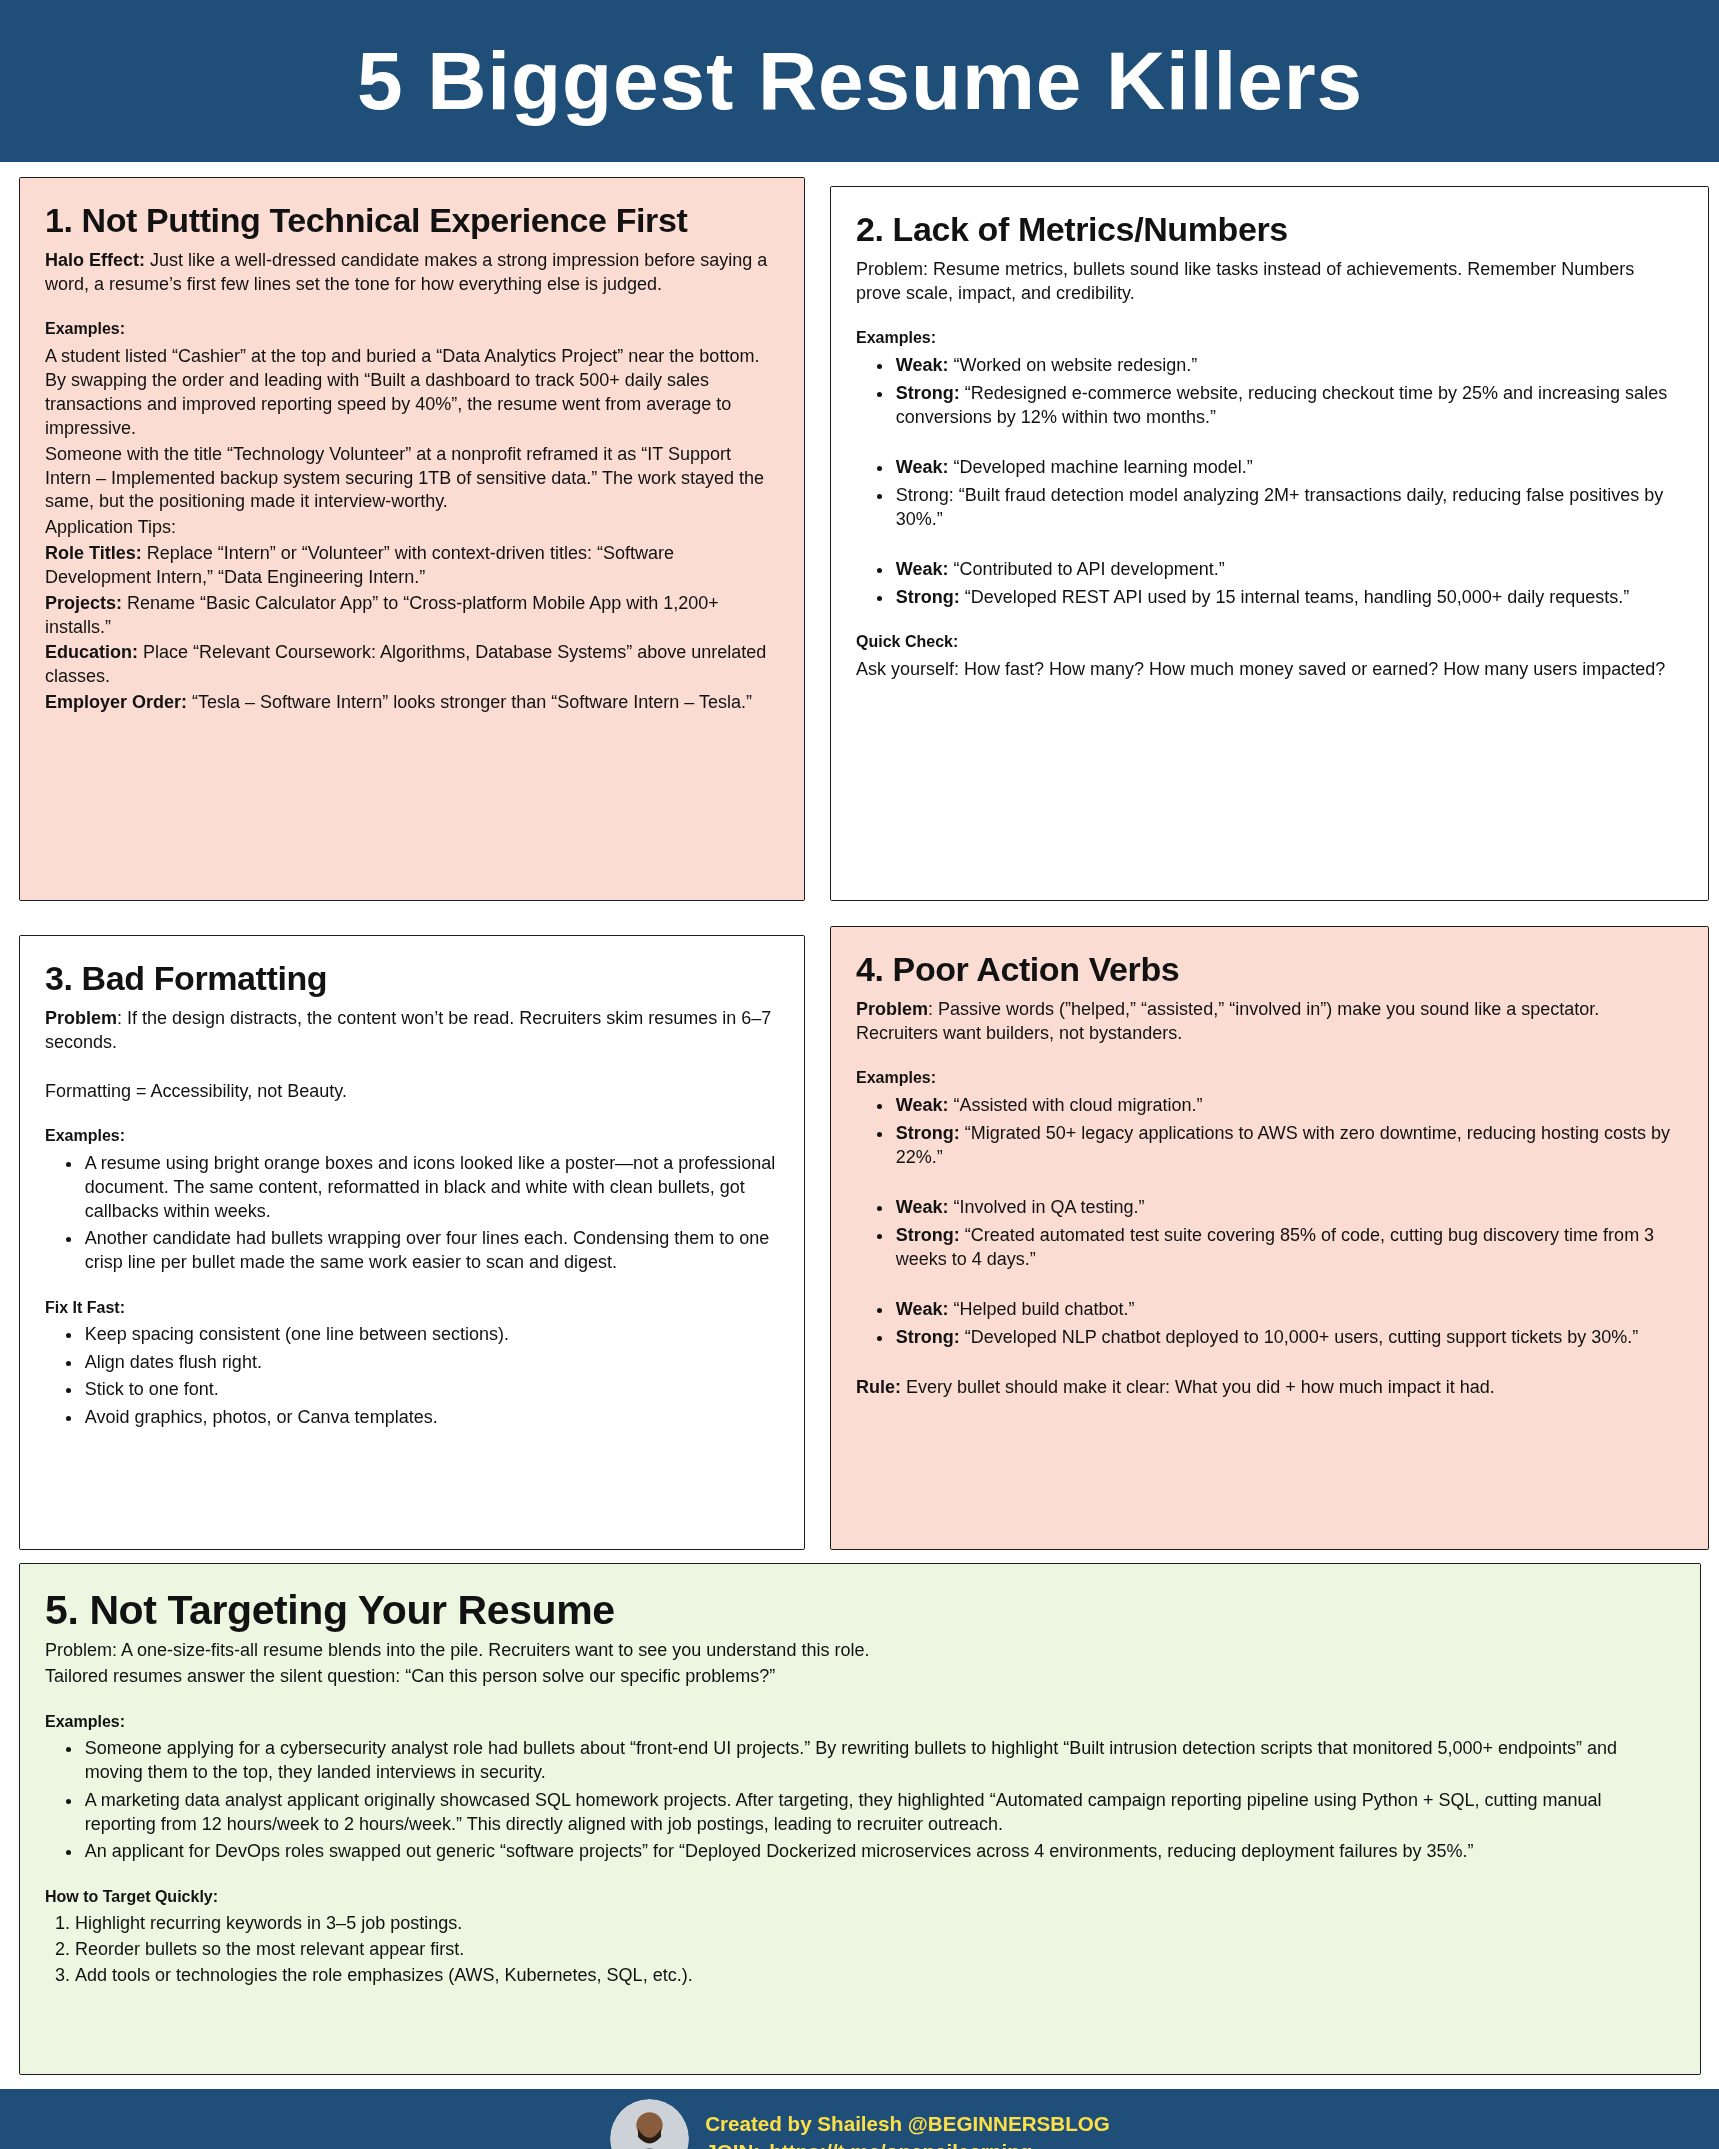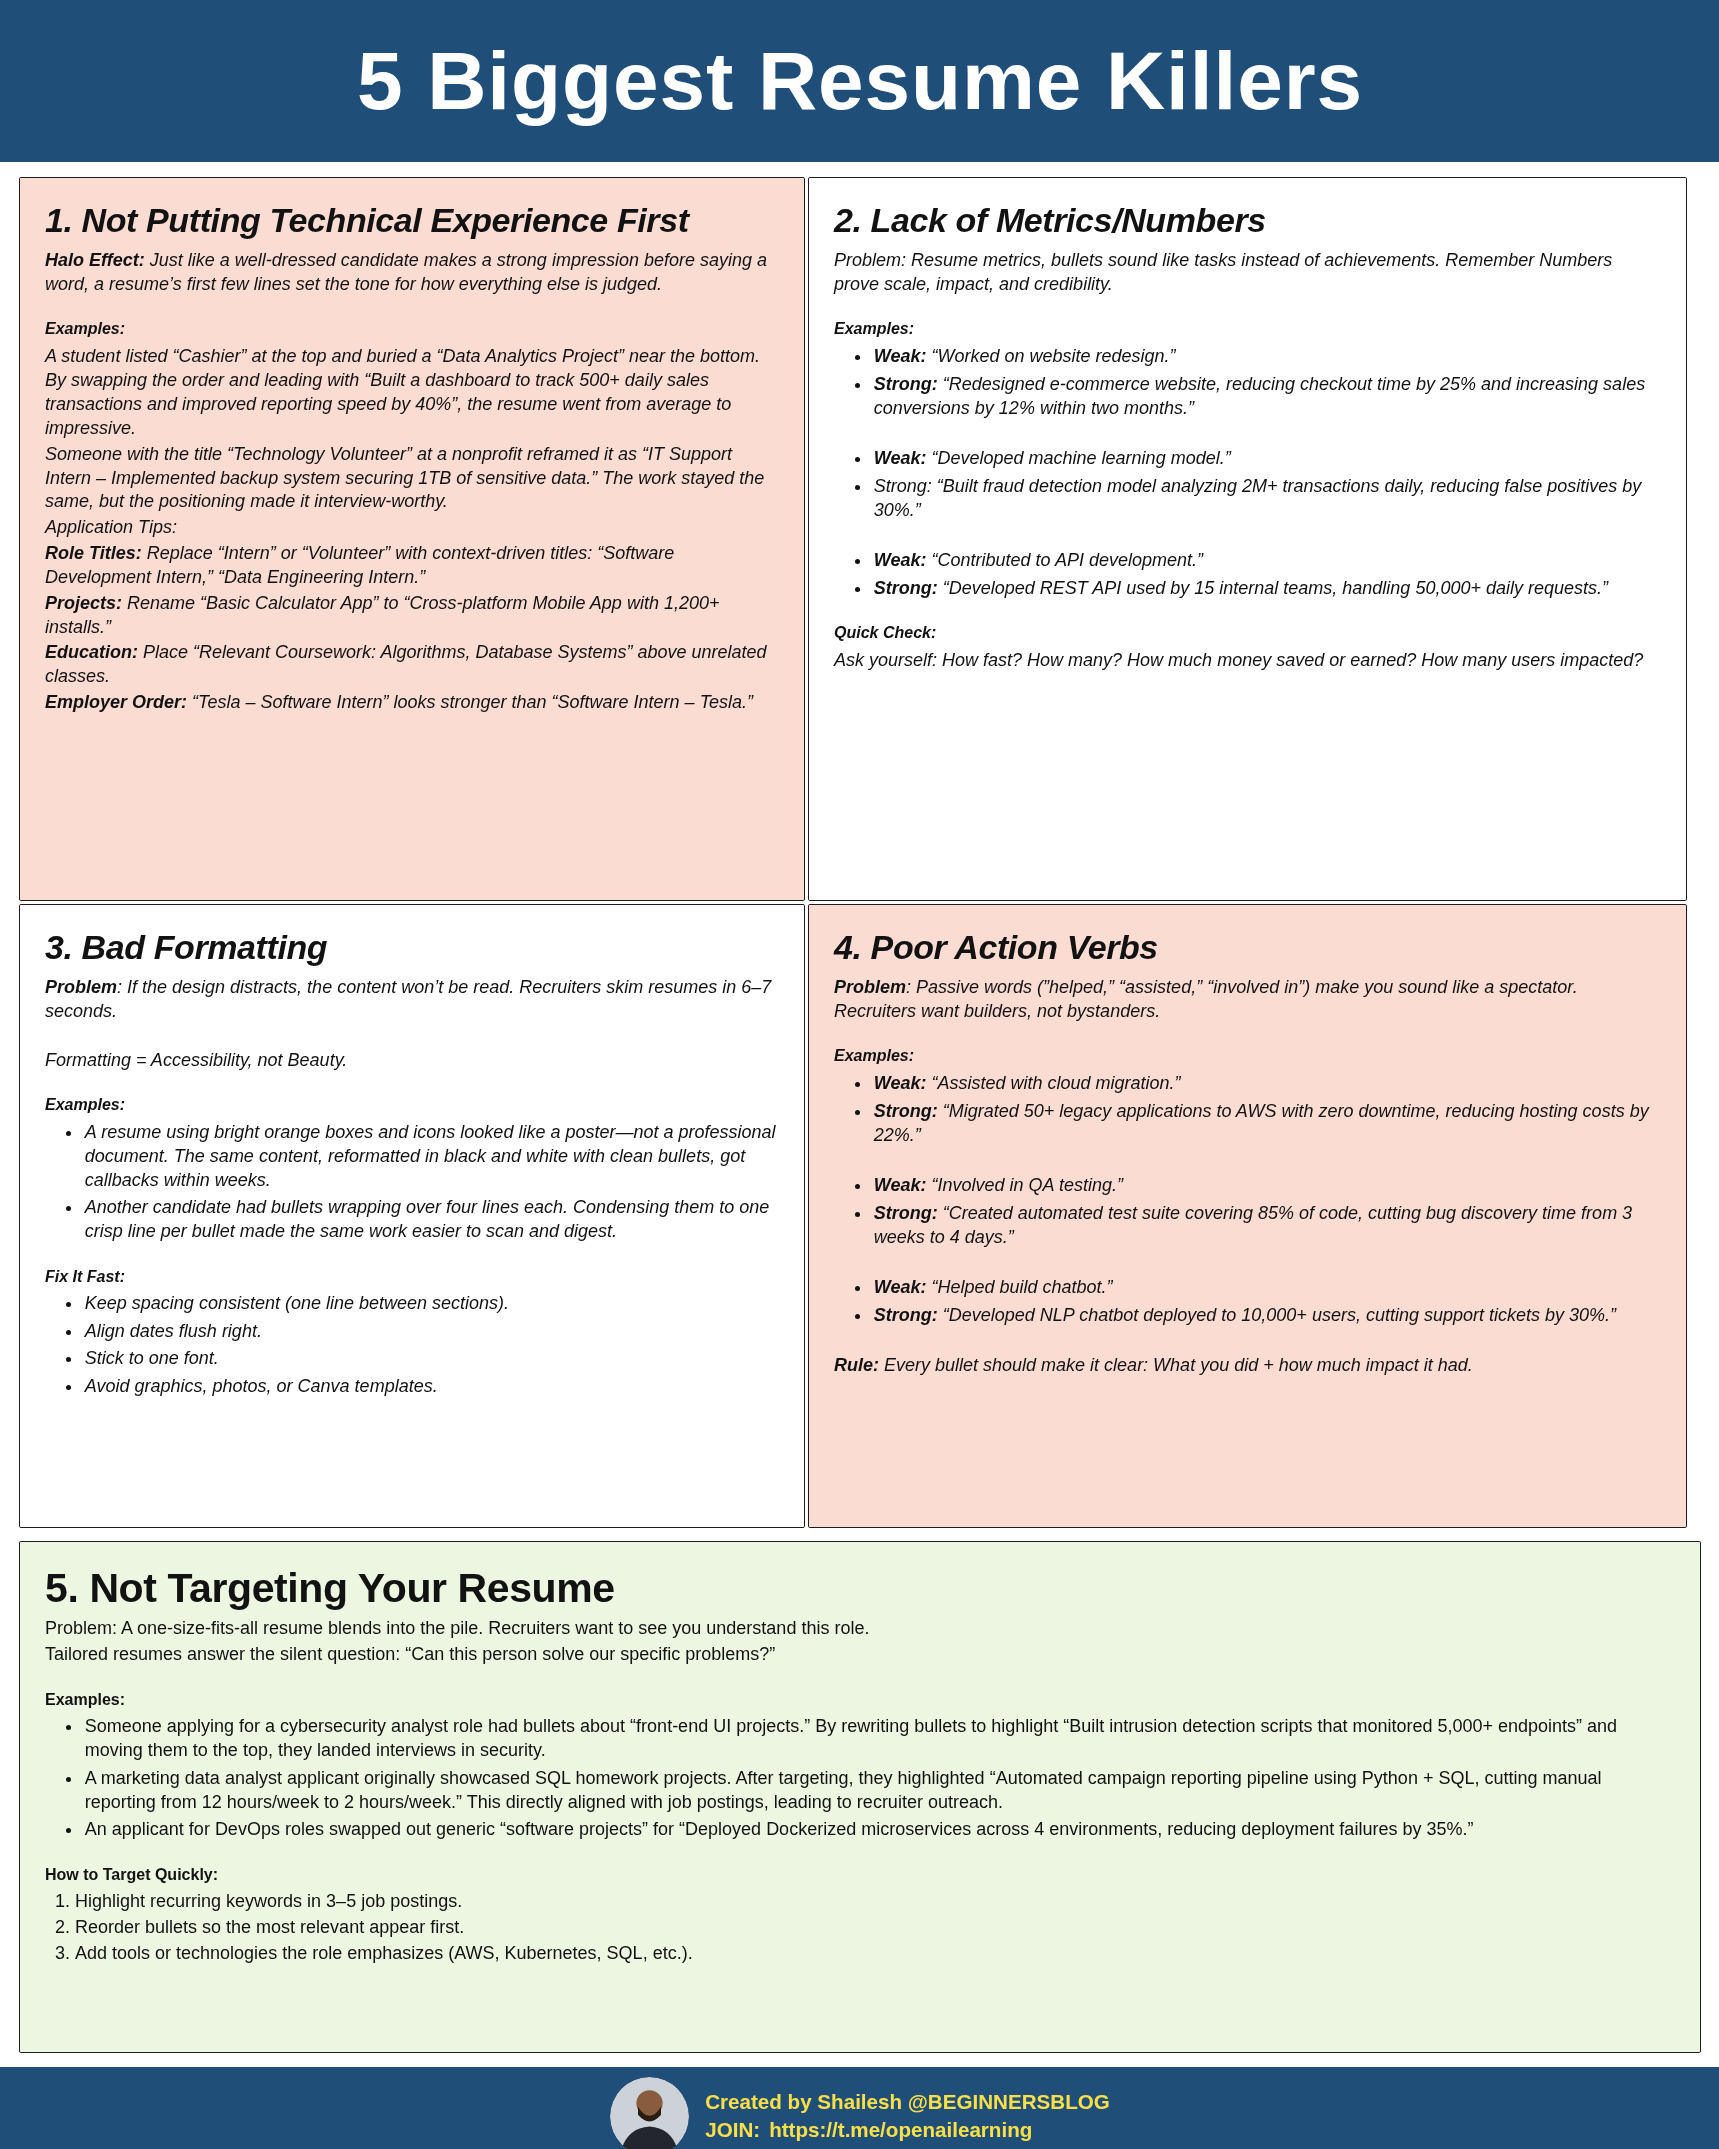--- a/index.html
+++ b/index.html
@@ -23,32 +23,31 @@
     font-size: 82px;
     font-weight: bold;
     letter-spacing: 0.9px;
   }
 
   
   .grid {
     display: grid;
     grid-template-columns: 786px 879px;
     grid-template-rows: 724px 624px;
-    gap: 3px;
+    gap: 25px;
     padding: 15px 19px 13.4px 19px;
-    font-style: italic;
   }
   .box {
     border: 1.8px solid var(--border-dark, #1c1c1c);
     border-radius: 1.8px;
     padding: 23px 25px;
     overflow: hidden;
   }
   .pink  { background: var(--card-pink, #fbdcd2); }
-  .white { background: var(--card-white, #ffffff); }
+  .white { background: var(--card-white, #ffffff); margin-top: 9px; }
   .green { background: var(--card-green, #edf6e0); }
 
   .sec-title {
     margin: 0 0 9px 0;
     font-size: 34px;
     font-weight: bold;
     letter-spacing: -0.4px;
   }
   .wide .sec-title { font-size: 41px; margin-bottom: 5px; }
 

